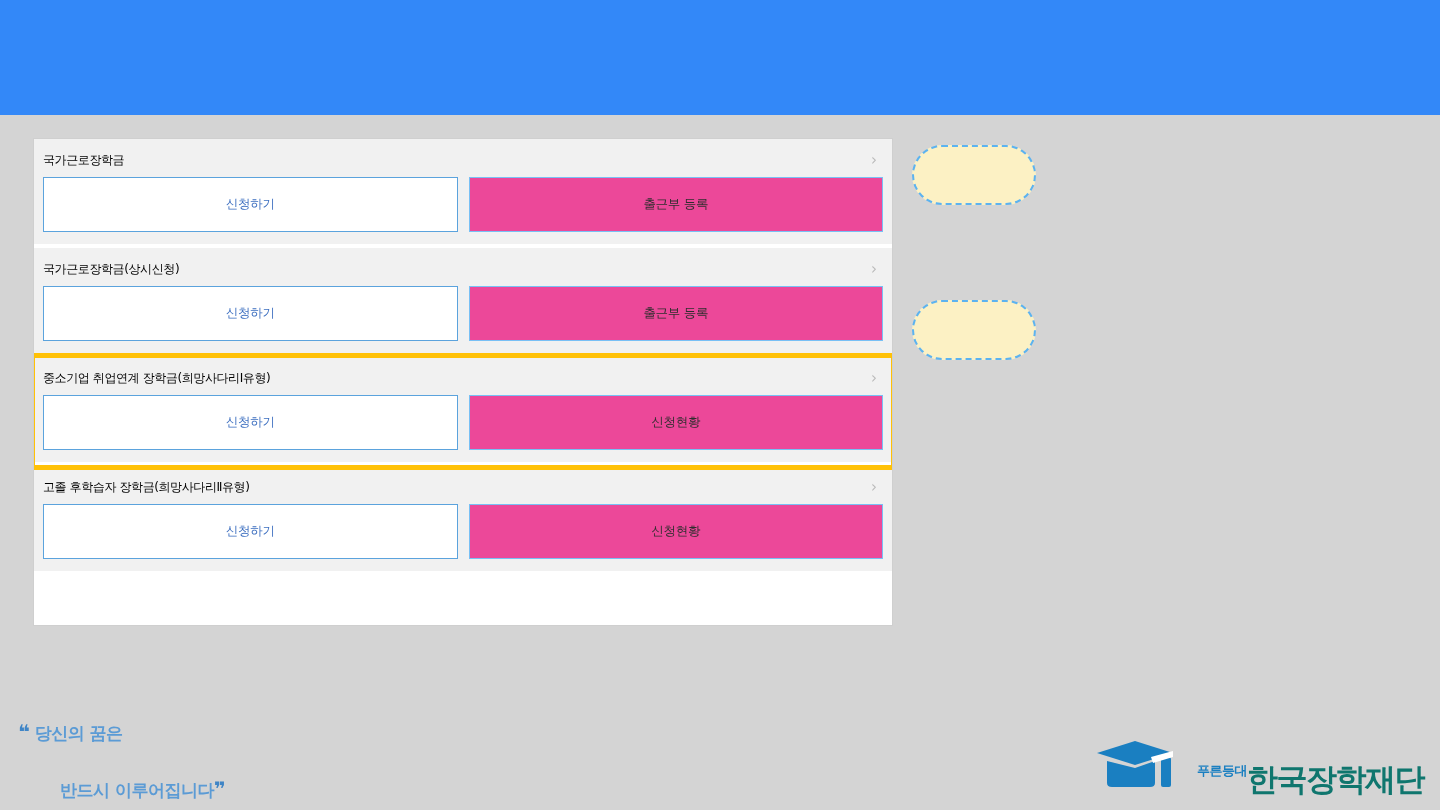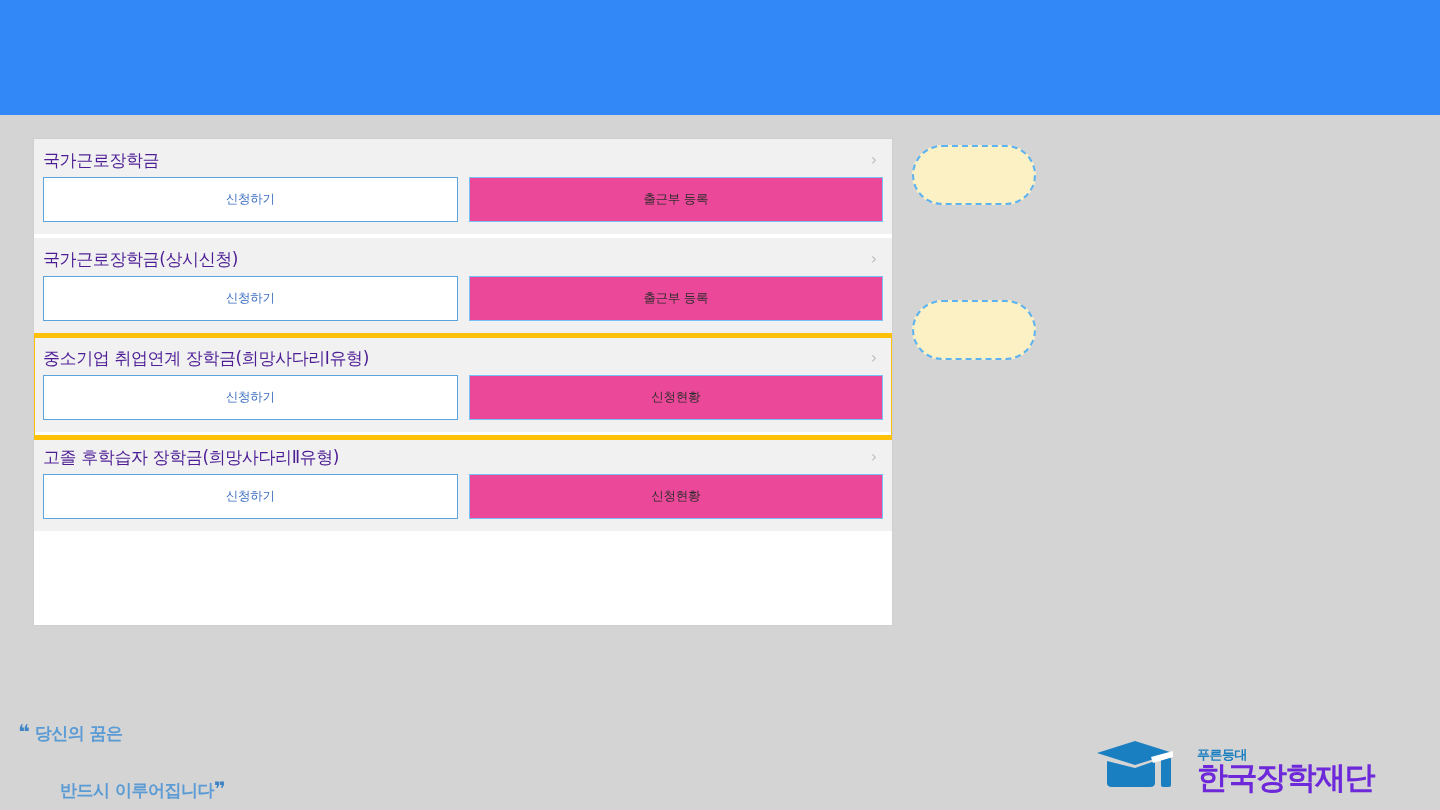--- a/index.html
+++ b/index.html
@@ -66,42 +66,42 @@
 
   .row-head {
     display: flex;
     align-items: center;
     justify-content: space-between;
     height: 38px;
     padding-top: 4px;
   }
 
   .row-label {
-    font-size: 17px;
-    color: #4c1d95;
+    font-size: 12px;
+    color: #000000;
     letter-spacing: -0.4px;
     white-space: nowrap;
   }
 
   .chevron {
     color: #b9b9b9;
     font-size: 15px;
     line-height: 1;
     padding-right: 6px;
     font-family: "DejaVu Sans", sans-serif;
   }
 
   .row-actions {
     display: flex;
     gap: 11px;
     padding-bottom: 12px;
   }
 
   .btn {
-    height: 45px;
+    height: 55px;
     flex: 1;
     display: flex;
     align-items: center;
     justify-content: center;
     font-size: 12.5px;
     letter-spacing: -0.3px;
     cursor: pointer;
     user-select: none;
   }
 
@@ -154,34 +154,33 @@
     position: absolute;
     left: 1095px;
     top: 737px;
     display: flex;
     align-items: flex-end;
     gap: 10px;
   }
 
   .brand-mark { width: 92px; height: 58px; display: block; }
 
-  .brand-text { display: flex; flex-direction: column; line-height: 1; }
+  .brand-text { display: flex; flex-direction: row; line-height: 1; }
   .brand-small {
     font-size: 13px;
     color: #1a7fc1;
     font-weight: 700;
     letter-spacing: -0.5px;
     margin-bottom: 3px;
   }
   .brand-big {
     font-size: 31px;
-    color: #6d28d9;
+    color: #0f766e;
     font-weight: 700;
     letter-spacing: -1.5px;
-    font-family: Liberation Mono, monospace;
   }
 </style>
 </head>
 <body>
 
 <div class="top-bar"></div>
 
 <div class="panel">
 
 

